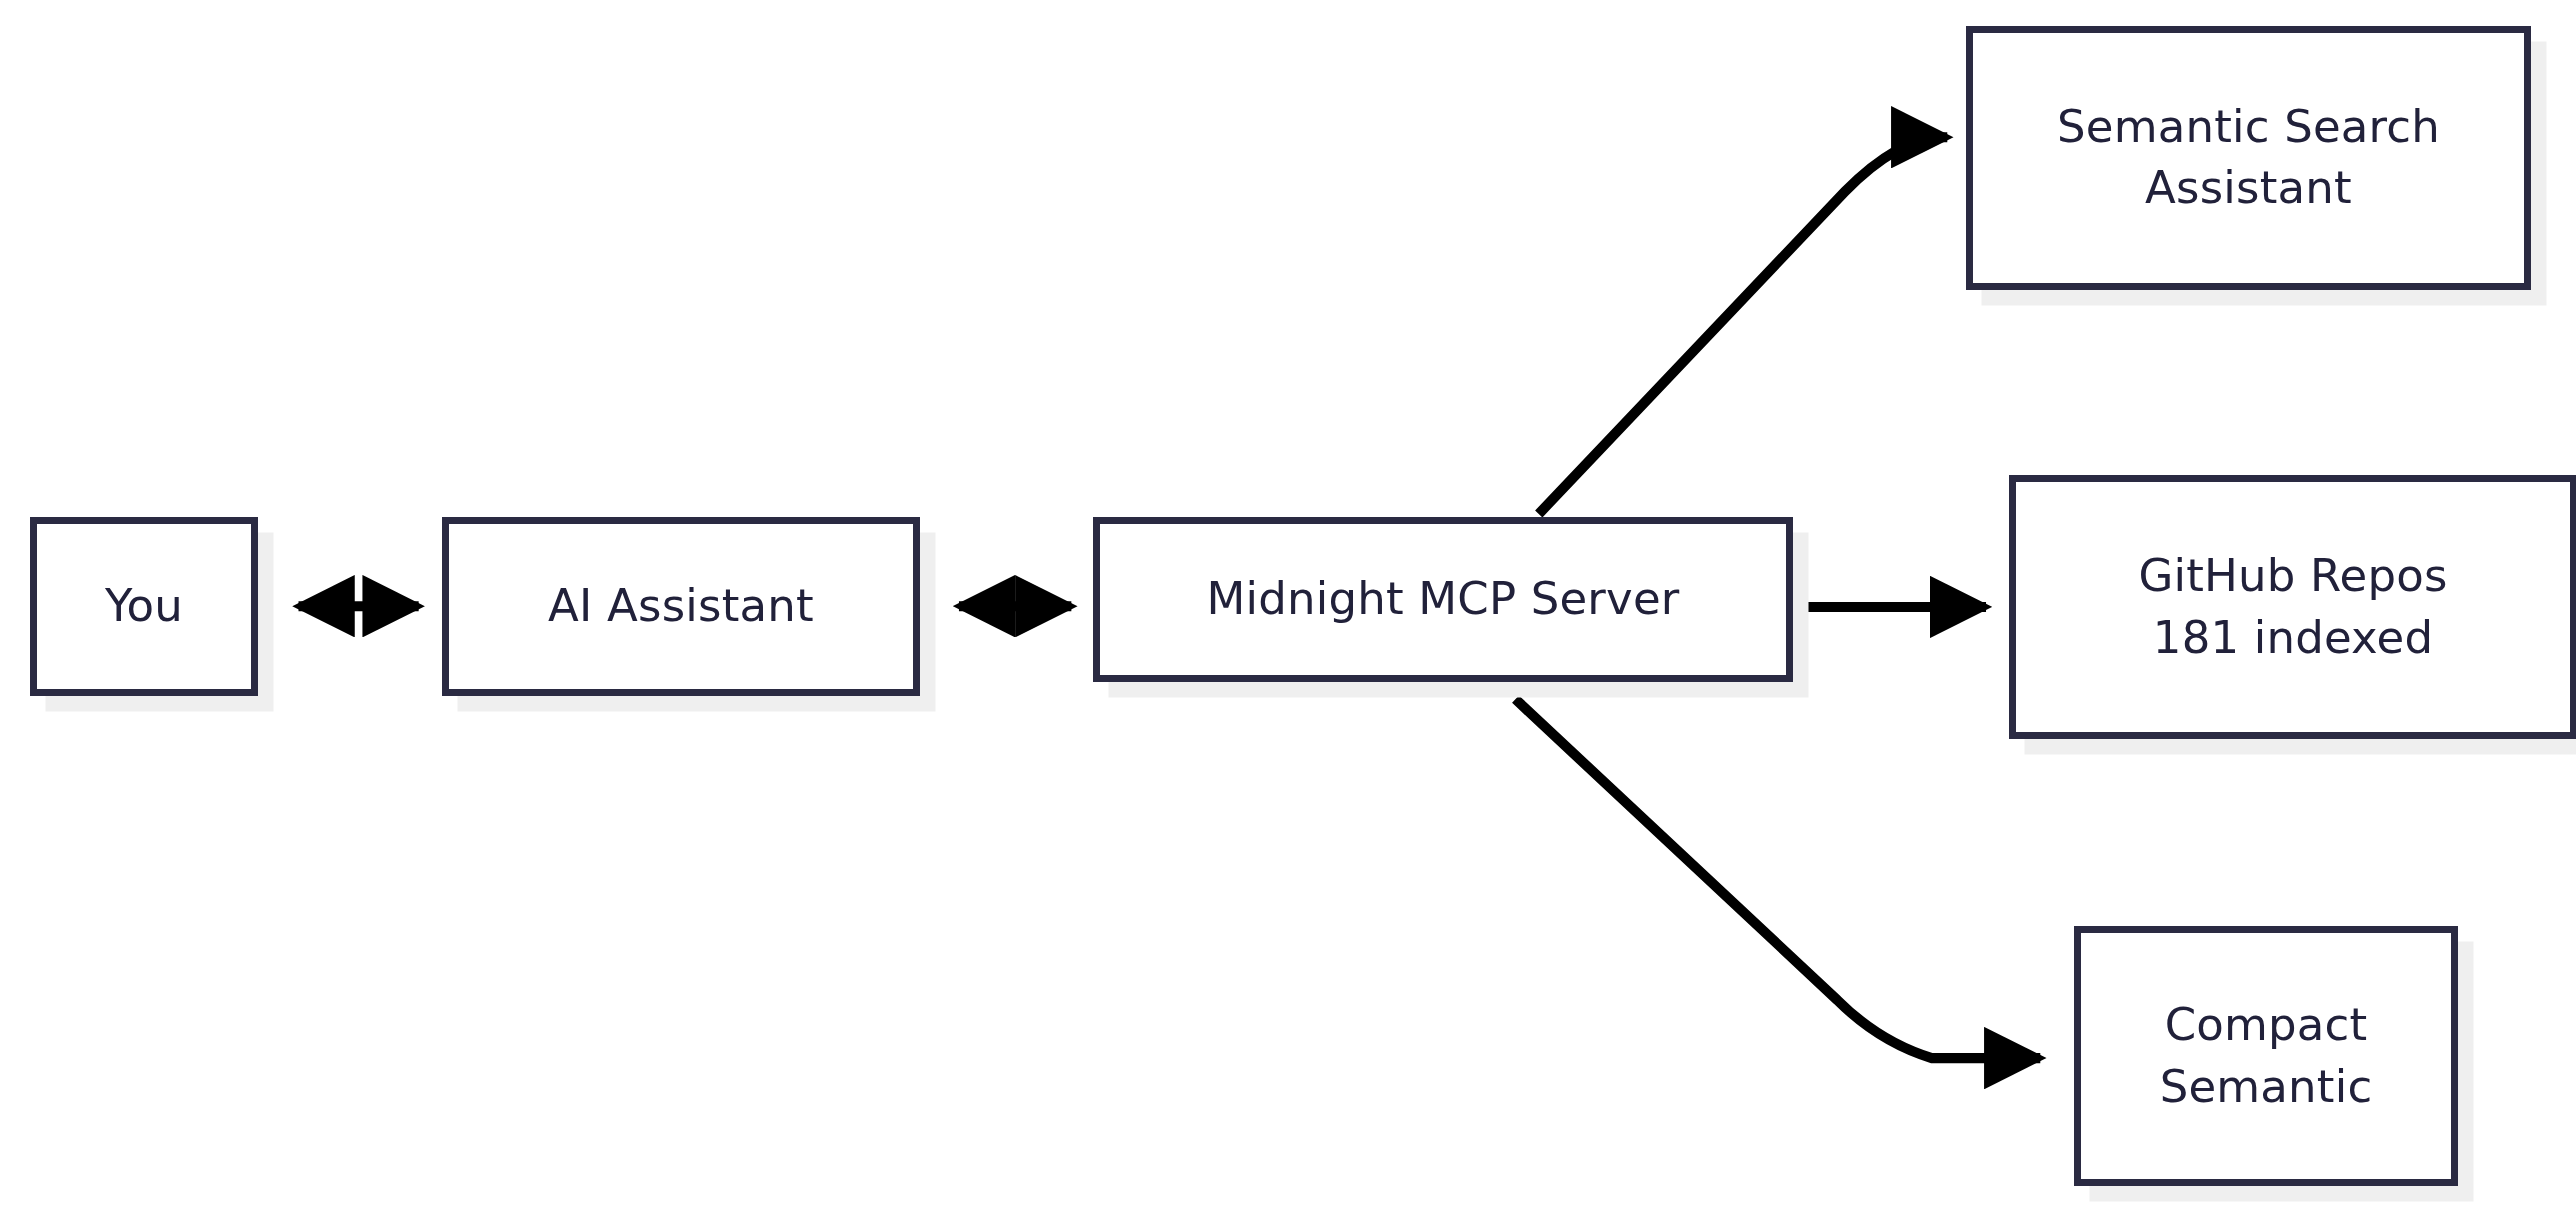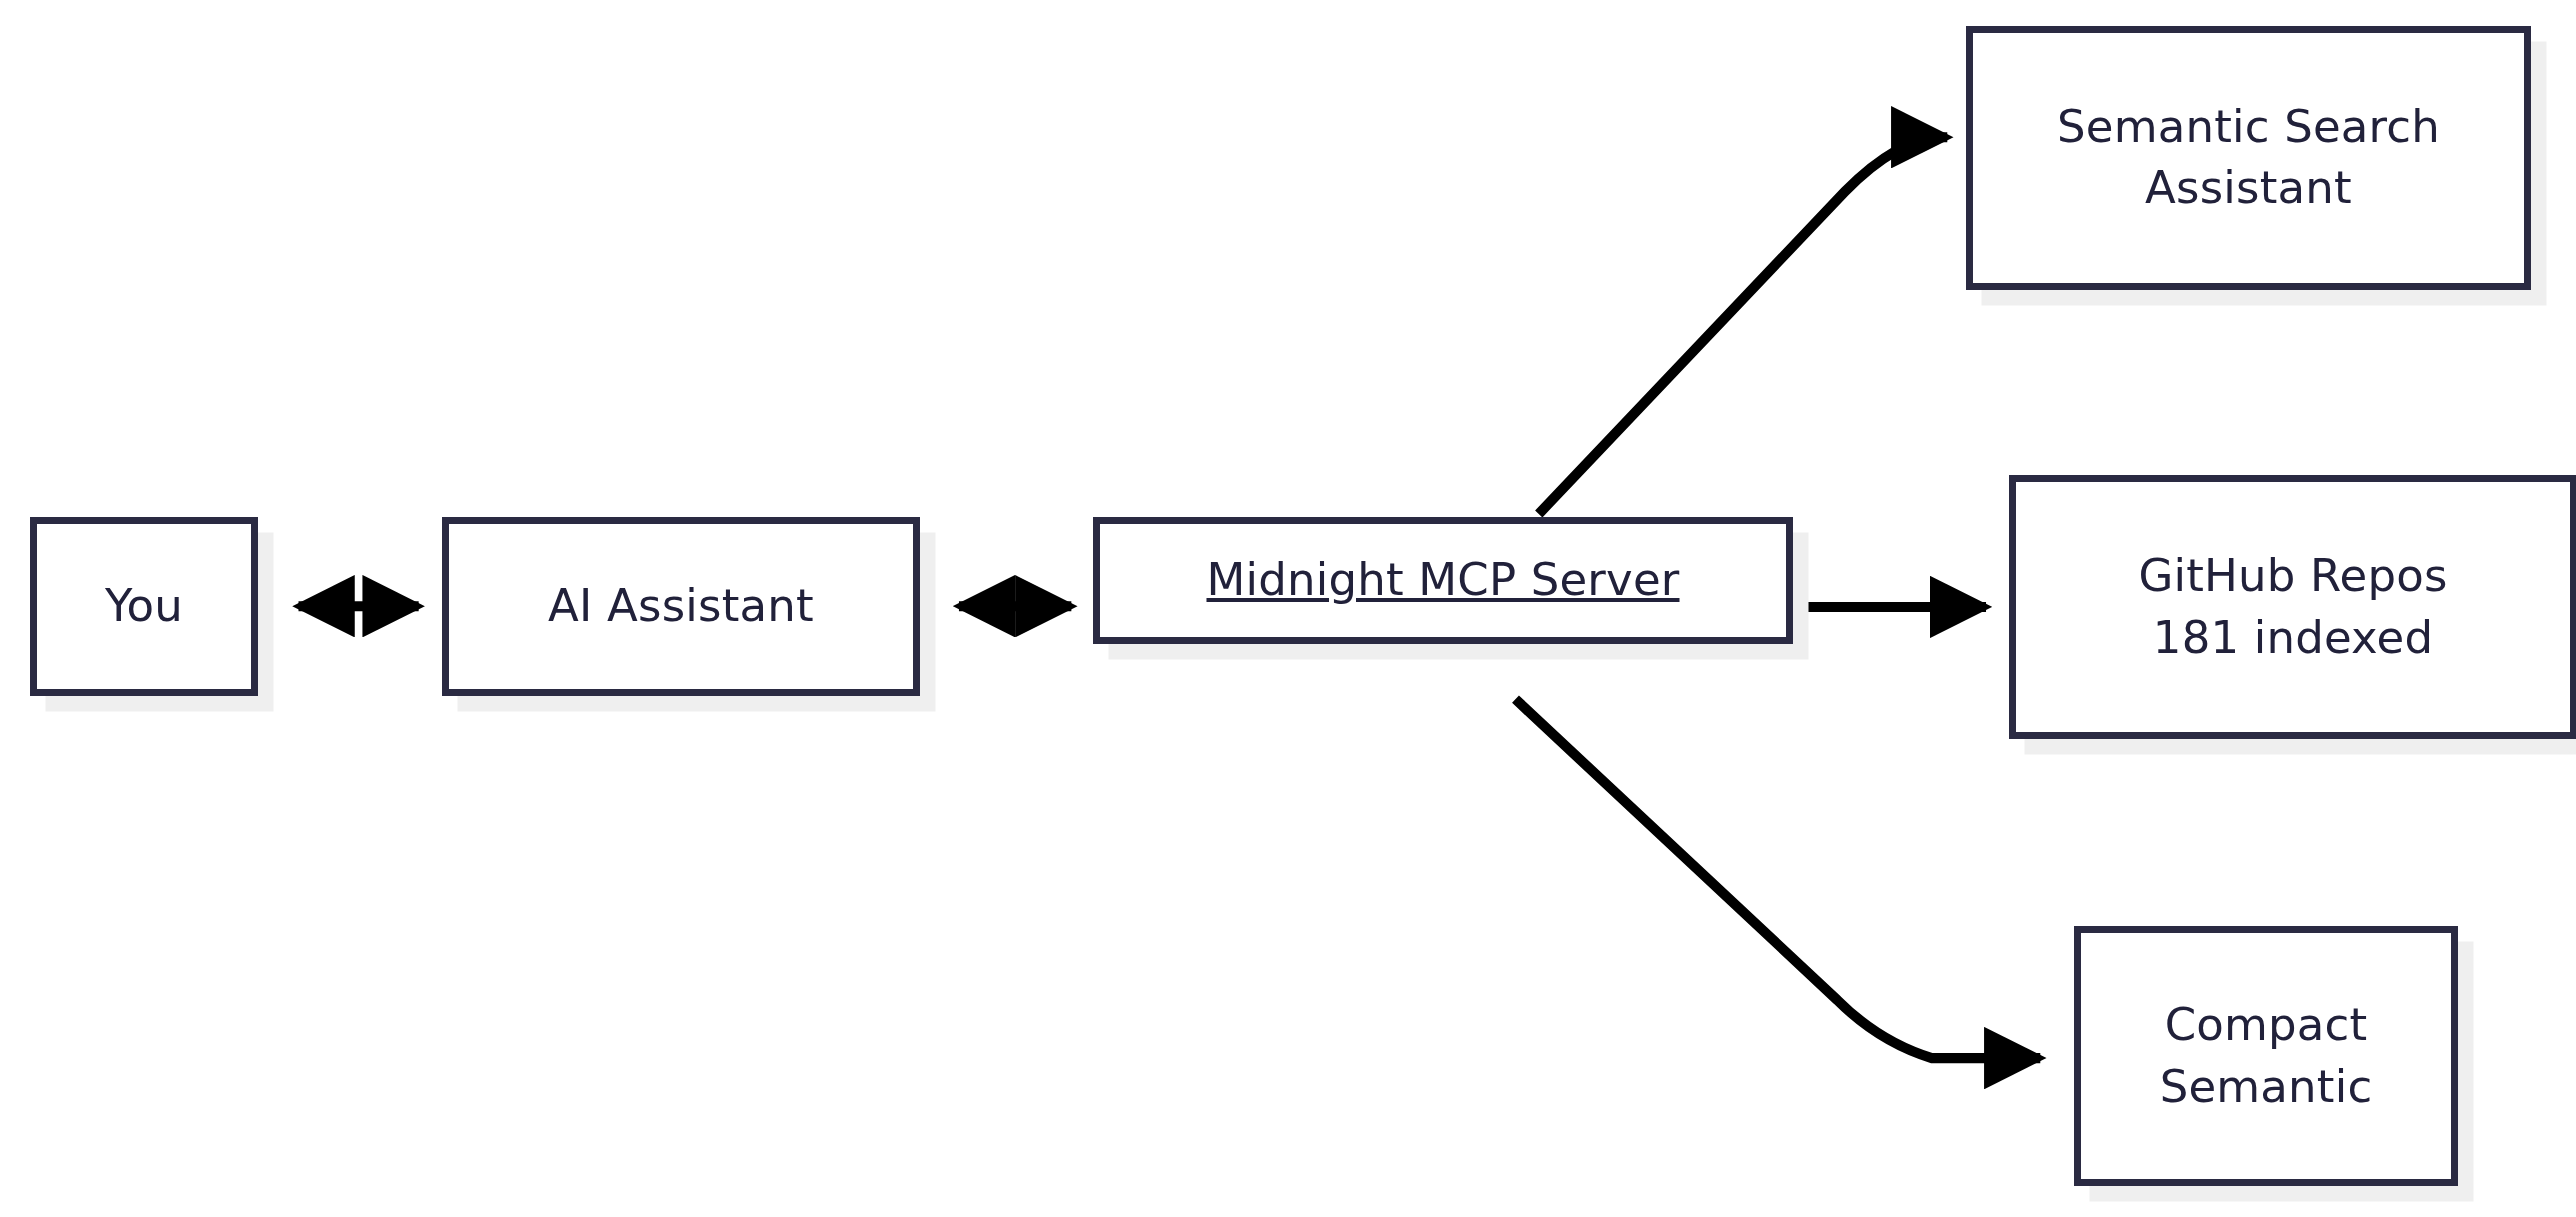--- a/index.html
+++ b/index.html
@@ -43,21 +43,21 @@
     z-index: 2;
   }
   .node .line2 {
     display: block;
     margin-top: 11px;
   }
 
   
   #node-you            { left: 30px;   top: 517px;  width: 228px;  height: 179px; }
   #node-ai-assistant   { left: 442px;  top: 517px;  width: 478px;  height: 179px; }
-  #node-mcp-server     { left: 1093px; top: 517px;  width: 700px;  height: 127px; text-decoration: underline; }
+  #node-mcp-server     { left: 1093px; top: 517px;  width: 700px;  height: 165px; }
   #node-semantic-search{ left: 1966px; top: 25.6px;   width: 565px;  height: 264px; }
   #node-github-repos   { left: 2009px; top: 475px;  width: 568px;  height: 264px; }
   #node-compact-compiler{left: 2062px; top: 926px; width: 384px;  height: 260px; margin-left: 12px; }
 </style>
 </head>
 <body>
 
 <div id="stage">
 
   <svg class="edge-layer" viewBox="0 0 3323 1570" width="2576" height="1217" xmlns="http://www.w3.org/2000/svg" aria-hidden="true">

